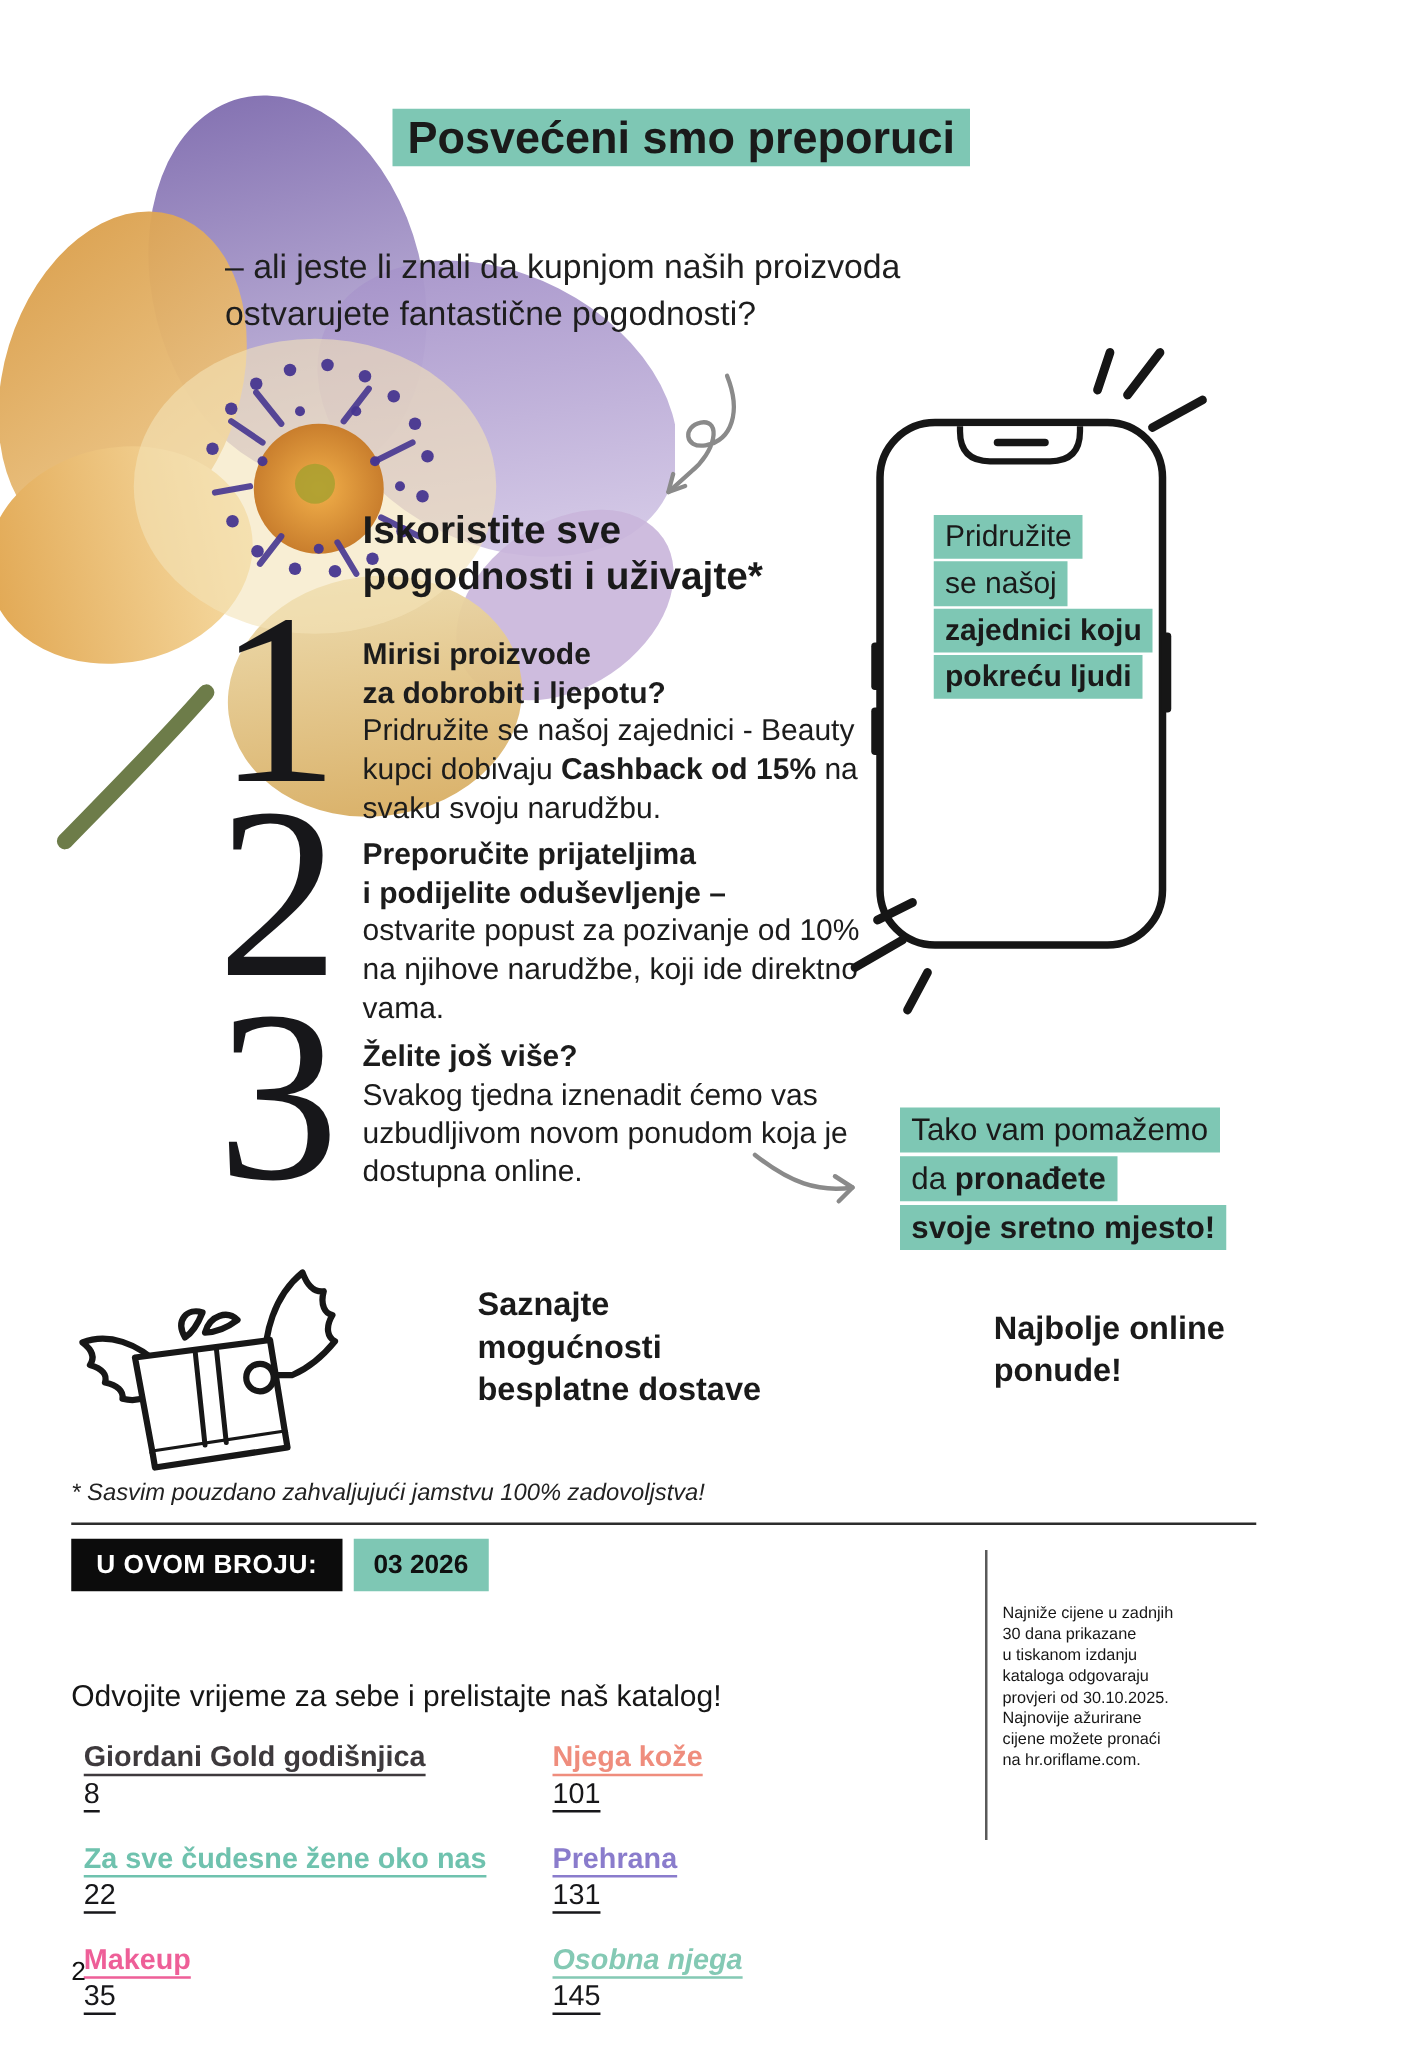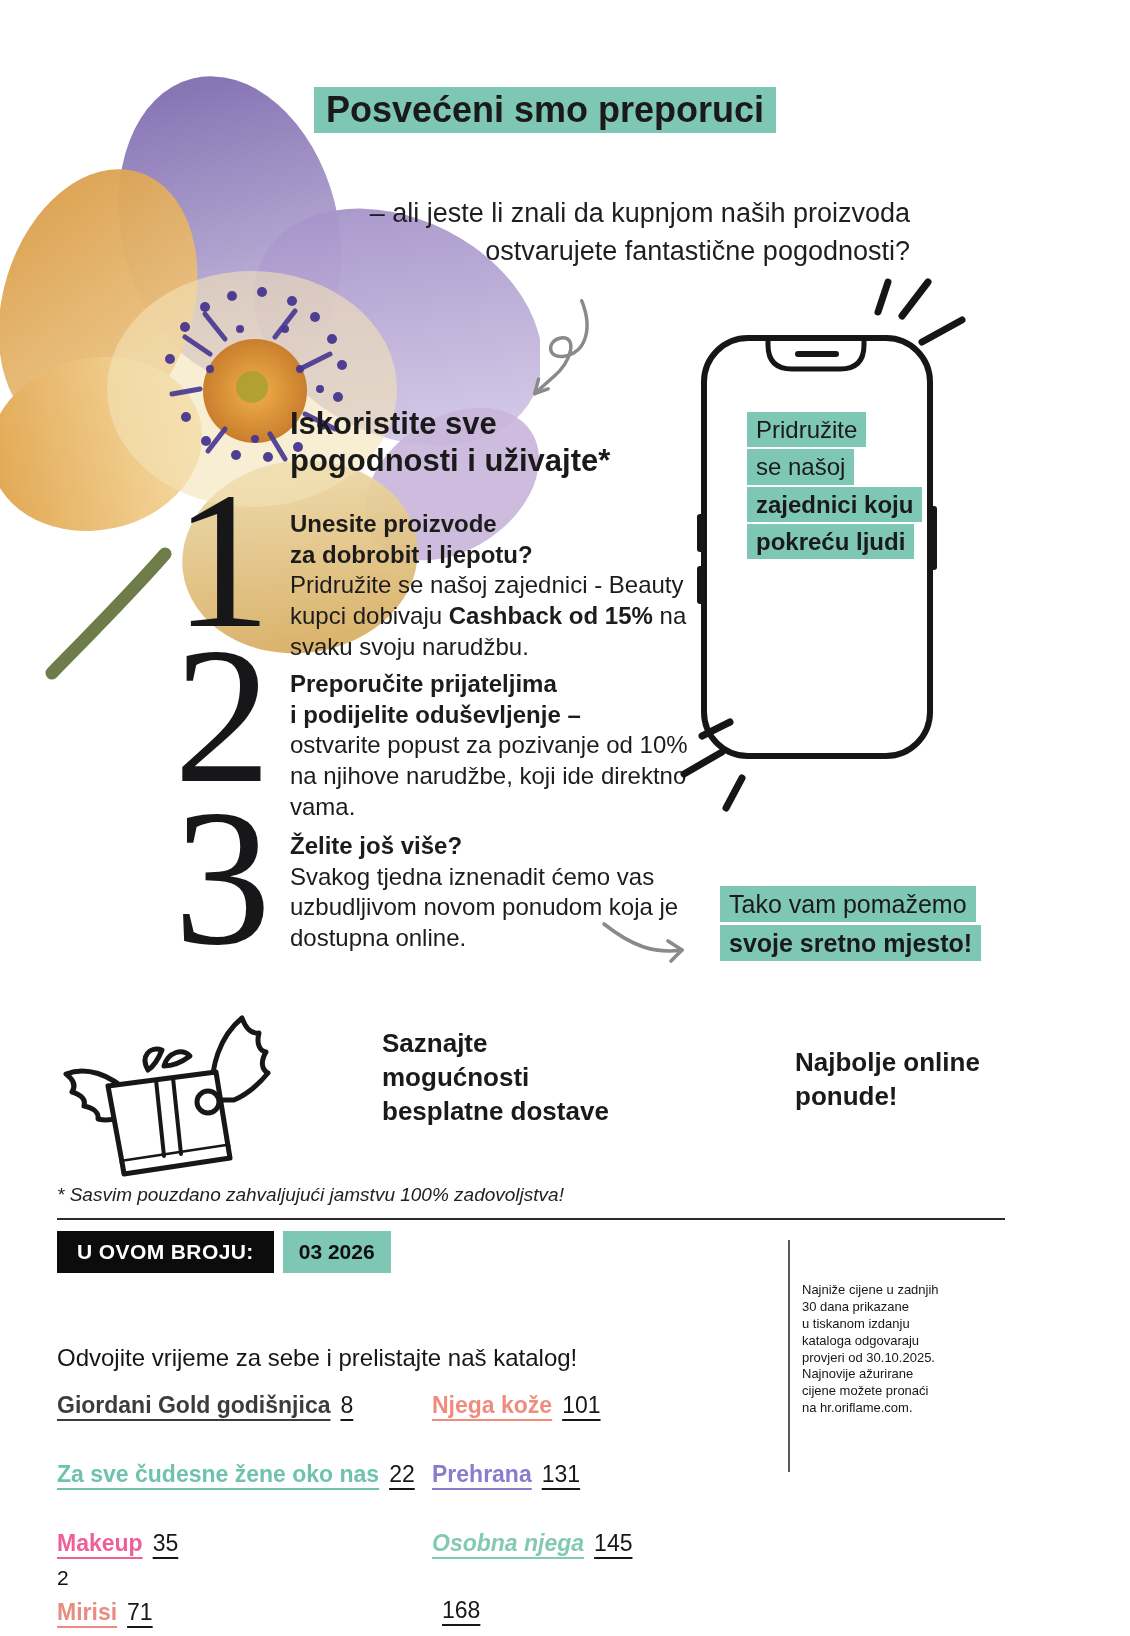--- a/index.html
+++ b/index.html
@@ -11,21 +11,21 @@
   .abs { position:absolute; }
   .b { font-weight:700; }
   .hl { background:var(--accent,#7ec7b4); display:inline-block; padding:2px 10px; }
 
   .flower { left:0; top:58px; width:540px; height:622px; }
 
   .headline { left:180px; top:84px; width:730px; text-align:center;
               font-size:36px; font-weight:700; line-height:1; }
   .headline .hl { margin:3px 0; padding:5px 12px; }
 
-  .subtitle { left:180px; top:194px; width:730px; text-align:right;
+  .subtitle { left:180px; top:194px; width:730px; text-align:left;
               font-size:27px; line-height:1.42; color:#1e1e1e; }
 
   .curly-arrow { left:505px; top:293px; width:115px; height:115px; }
 
   .benefits-title { left:290px; top:406px; font-size:31px; font-weight:700; line-height:1.18; }
 
   .num { font-family:"Liberation Serif", serif; font-size:195px; line-height:1;
          font-weight:400; color:#17171a; width:115px; text-align:center; }
   .num1 { left:165px; top:463px; }
   .num2 { left:165px; top:618px; }
@@ -58,21 +58,21 @@
   .badge-black { background:#0c0c0c; color:#ffffff; font-size:21px; font-weight:700;
                  padding:9px 20px; letter-spacing:0.4px; }
   .badge-teal { background:var(--accent,#7ec7b4); color:#101010; font-size:21px;
                 font-weight:700; padding:9px 16px; margin-left:9px; }
 
   .intro { left:57px; top:1344px; font-size:24px; color:#161616; }
 
   .toc-col { top:1390px; }
   .toc-col1 { left:57px; width:375px; }
   .toc-col2 { left:432px; width:318px; }
-  .toc-row { display:flex; align-items:baseline; margin-bottom:38px; }
+  .toc-row { display:flex; align-items:baseline; margin-bottom:23px;flex-direction:column; }
   .toc-label { font-size:23px; font-weight:700; text-decoration:underline;
                text-decoration-thickness:1.5px; text-underline-offset:6px; line-height:1.35; }
   .toc-col1 .toc-label { white-space:nowrap; }
   .toc-col2 .toc-label { max-width:262px; }
   .toc-page { font-size:23px; color:#17171a; text-decoration:underline;
               text-decoration-thickness:1.5px; text-underline-offset:6px; margin-left:10px; }
 
   .vdivider { left:788px; top:1240px; width:2px; height:232px; background:#5a5a5a; }
 
   .legal { left:802px; top:1282px; width:250px; font-size:13px; line-height:1.3;
@@ -177,21 +177,21 @@
 <div class="abs benefits-title">
   <div>Iskoristite sve</div>
   <div>pogodnosti i uživajte*</div>
 </div>
 
 <div class="abs num num1">1</div>
 <div class="abs num num2">2</div>
 <div class="abs num num3">3</div>
 
 <div class="abs item item1">
-  <div class="b">Unesite proizvode</div>
+  <div class="b">Mirisi proizvode</div>
   <div class="b">za dobrobit i ljepotu?</div>
   <div><span>Pridružite se našoj zajednici - Beauty kupci dobivaju </span><b>Cashback od 15%</b><span> na svaku svoju narudžbu.</span></div>
 </div>
 
 <div class="abs item item2">
   <div class="b">Preporučite prijateljima</div>
   <div class="b">i podijelite oduševljenje –</div>
   <div>ostvarite popust za pozivanje od 10% na njihove narudžbe, koji ide direktno vama.</div>
 </div>
 
@@ -228,20 +228,21 @@
 
 <div class="abs right-arrow">
   <svg width="100" height="55" viewBox="0 0 100 55">
     <path d="M6 12 C 34 34, 56 42, 84 38" fill="none" stroke="#8a8a8a" stroke-width="3.6" stroke-linecap="round"></path>
     <path d="M70 29 L84 38 L73 49" fill="none" stroke="#8a8a8a" stroke-width="3.6" stroke-linecap="round" stroke-linejoin="round"></path>
   </svg>
 </div>
 
 <div class="abs helper">
   <div><span class="hl">Tako vam pomažemo</span></div>
+  <div><span class="hl"><span>da </span><b>pronađete</b></span></div>
   <div><span class="hl b">svoje sretno mjesto!</span></div>
 </div>
 
 <div class="abs gift">
   <svg width="235" height="185" viewBox="0 0 235 185">
     <g fill="#ffffff" stroke="#171717" stroke-width="5" stroke-linejoin="round" stroke-linecap="round">
       <path d="M78 86 C 58 66, 34 58, 14 66 C 22 72, 24 78, 20 84 C 30 87, 34 92, 32 98 C 42 100, 47 105, 46 111 C 58 114, 68 110, 76 102 Z"></path>
       <path d="M160 92 C 158 58, 168 28, 190 10 C 194 21, 200 26, 207 25 C 204 36, 208 43, 214 44 C 208 54, 210 62, 216 65 C 207 76, 196 86, 182 92 Z"></path>
       <path d="M96 62 C 88 48, 98 38, 110 42 C 106 52, 102 58, 96 62 Z"></path>
       <path d="M112 58 C 116 44, 130 40, 138 48 C 130 54, 122 58, 112 58 Z"></path>

